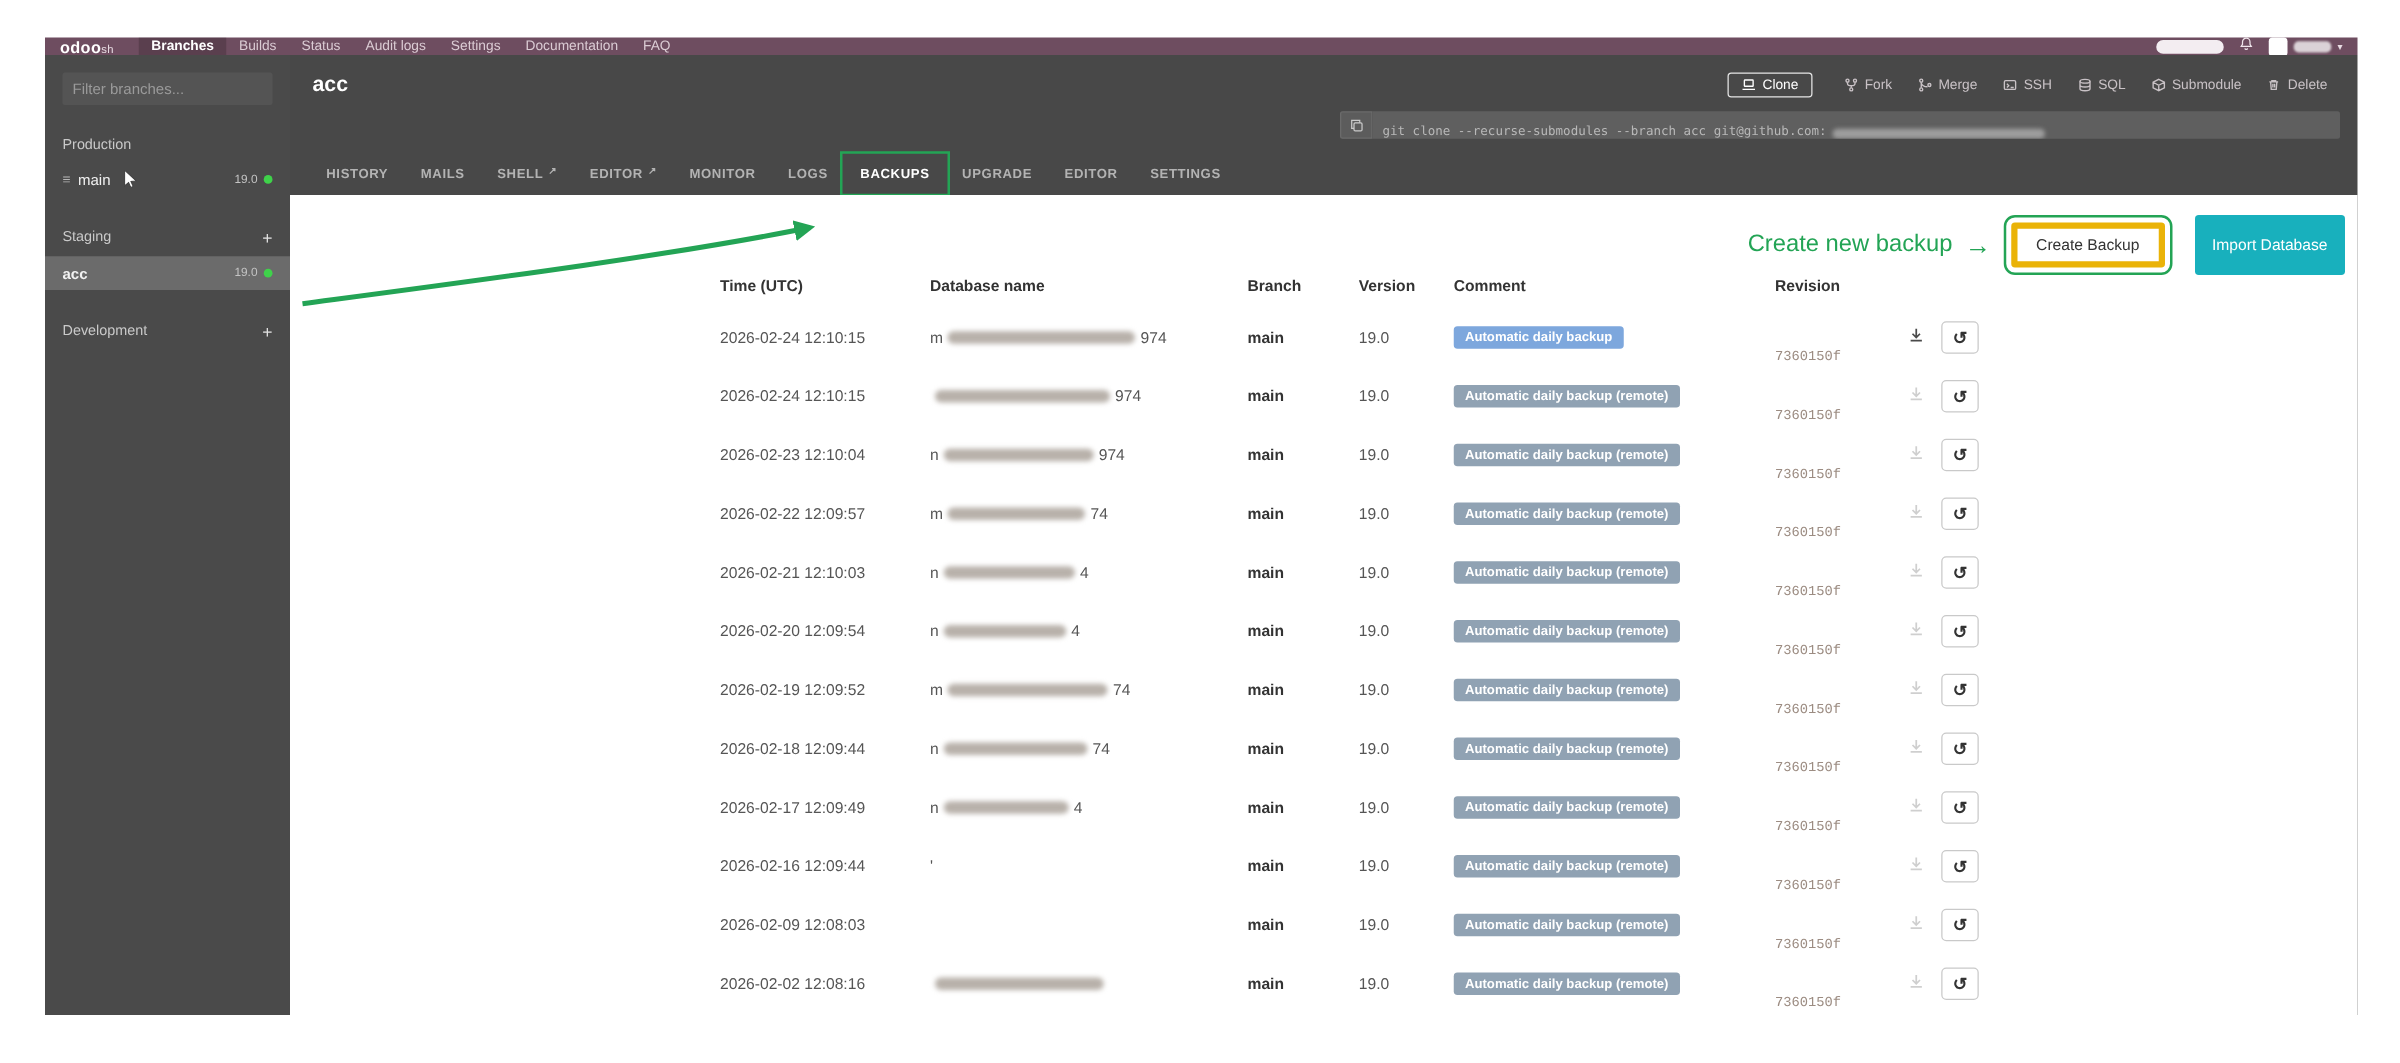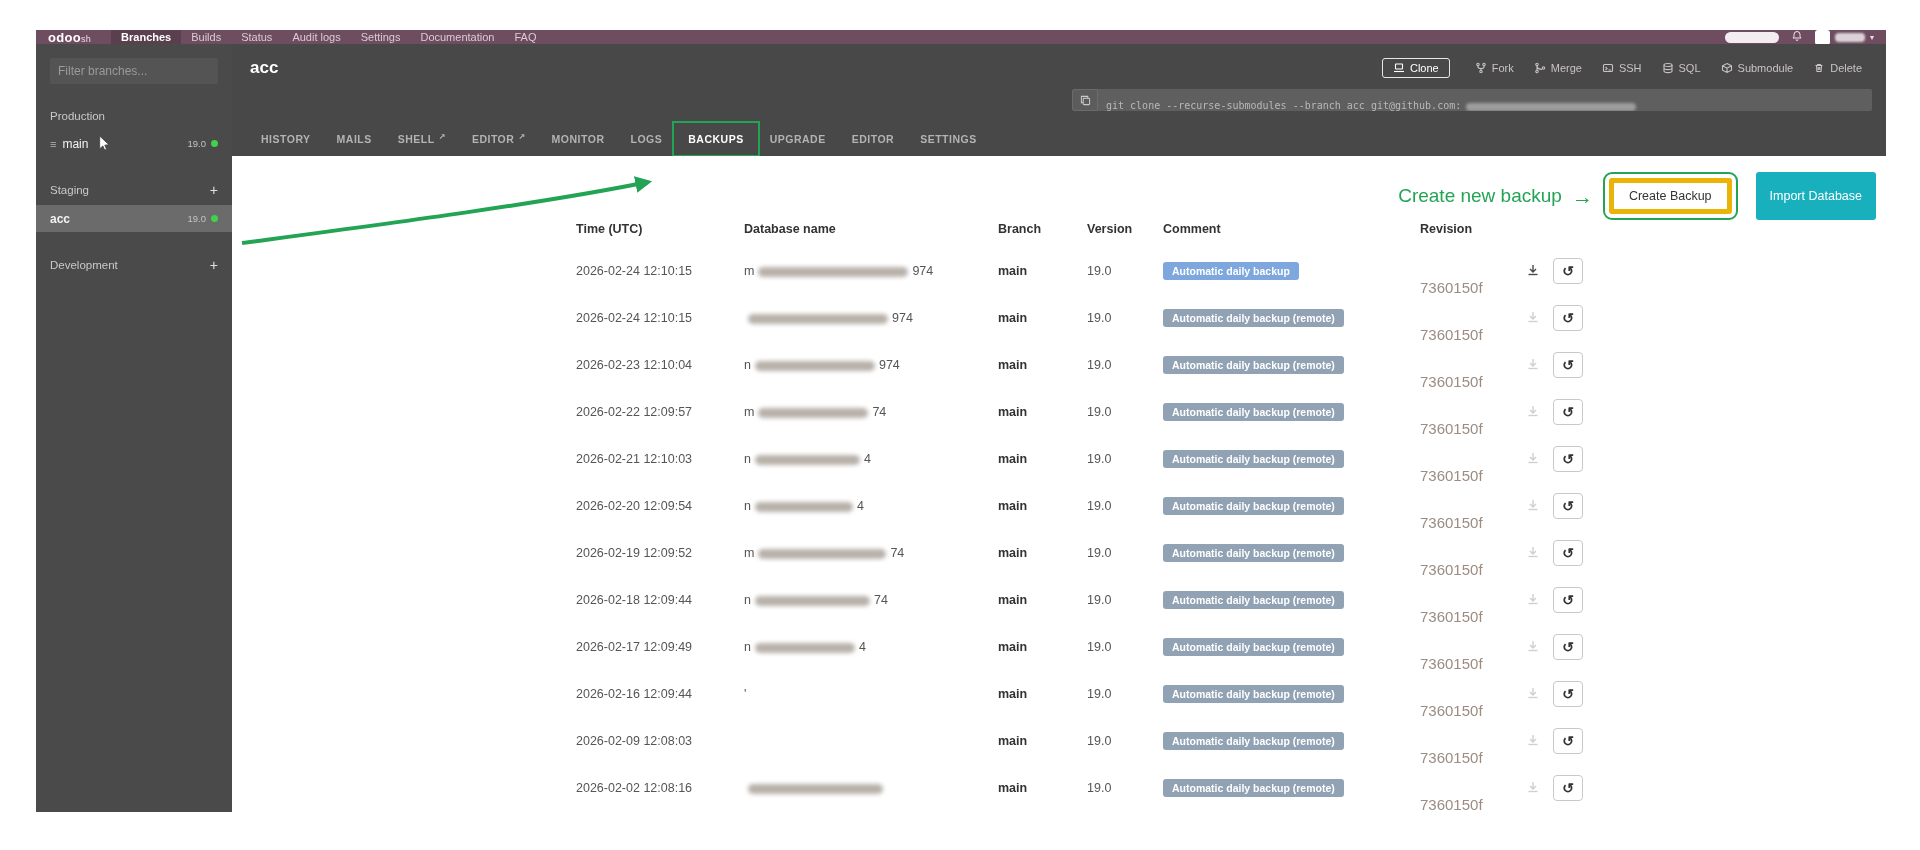--- a/index.html
+++ b/index.html
@@ -82,21 +82,21 @@
 
   
   .table { position:absolute; left:344px; top:56px; }
   .thead, .trow { display:grid; grid-template-columns:168px 254px 89px 76px 257px 93px 40px 50px; align-items:center; }
   .thead { height:34px; font-size:12.5px; font-weight:bold; color:#333; }
   .trow { height:47px; font-size:12.5px; color:#555; }
   .cell-branch { color:#333; font-weight:bold; }
   .badge { display:inline-block; padding:3px 9px; border-radius:3px; font-size:10.5px; font-weight:bold; color:#fff; }
   .badge.primary { background:#7da7dd; }
   .badge.remote { background:#90a2b3; }
-  .rev { font-family:Liberation Sans, sans-serif; font-size:15px; color:#9c8c82;margin-top:33px; }
+  .rev { font-family:Liberation Mono, monospace; font-size:11px; color:#9c8c82;margin-top:33px; }
   .dl-btn { background:none; border:none; cursor:pointer; padding:2px; }
   .dl-btn svg { stroke:#4a4a4a; fill:none; stroke-width:1.4; }
   .dl-btn.disabled svg { stroke:#cfcfcf; }
   .restore-btn { width:30px; height:26px; background:#fff; border:1px solid #c9c9c9; border-radius:4px;
                  font-size:14px; color:#333; display:flex; align-items:center; justify-content:center;
                  cursor:pointer; font-weight:bold; }
 
   
   .overlay { position:absolute; left:0; top:0; width:1920px; height:850px; pointer-events:none; z-index:50; }
 </style>

